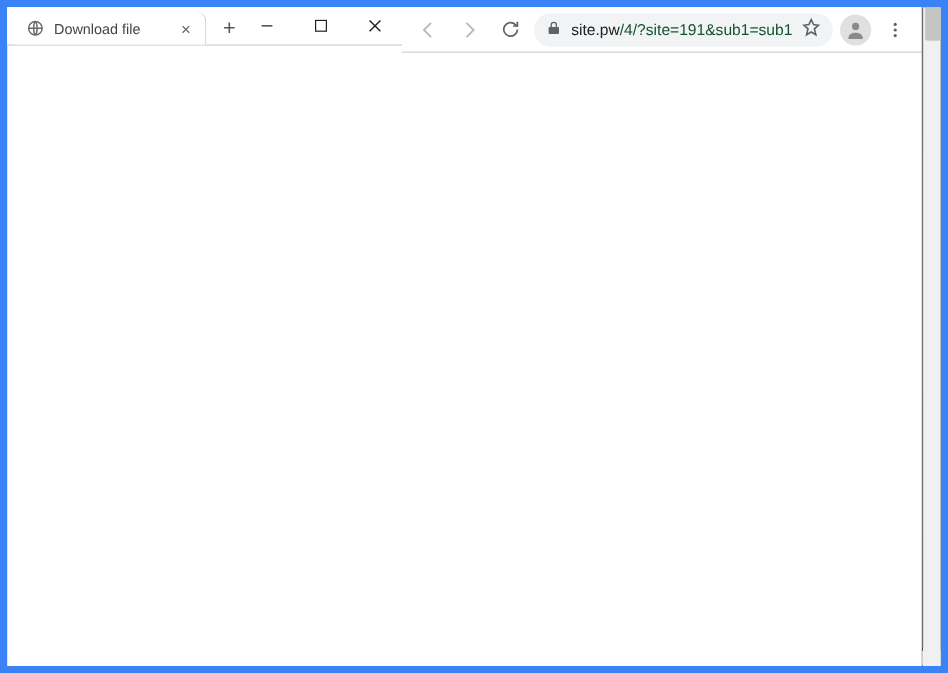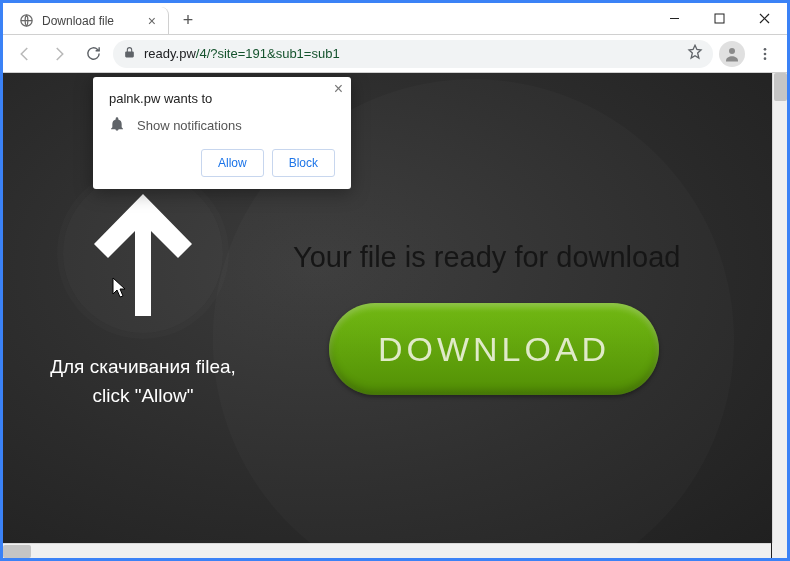--- a/index.html
+++ b/index.html
@@ -9,22 +9,22 @@
       height: 561px;
       overflow: hidden;
       background: #fff;
       position: relative;
     }
     
     .window {
       width: 100%;
       height: 100%;
       display: flex;
-      flex-direction: column;
-      border: 3px solid #3b82f6;
+      flex-direction: row;
+      border: 6px solid #3b82f6;
     }
     .titlebar {
       height: 32px;
       background: #fff;
       display: flex;
       align-items: flex-start;
       position: relative;
       border-bottom: 1px solid #d0d0d0;
     }
     .tab {
@@ -296,21 +296,21 @@
           <path d="M20 3v5h-5"></path>
         </svg>
     </div>
     <div class="omnibox">
       <span>
         <svg width="13" height="13" viewBox="0 0 24 24" fill="#5f6368">
             <path d="M12 2a5 5 0 0 0-5 5v3H6a2 2 0 0 0-2 2v7a2 2 0 0 0 2 2h12a2 2 0 0 0 2-2v-7a2 2 0 0 0-2-2h-1V7a5 5 0 0 0-5-5zm-3 5a3 3 0 1 1 6 0v3H9V7z"></path>
           </svg>
       </span>
       <span class="urltext">
-        <span class="host">ready.pw</span><span class="path">/4/?site=191&amp;sub1=sub1</span>
+        <span class="host">site.pw</span><span class="path">/4/?site=191&amp;sub1=sub1</span>
       </span>
       <span class="star">
         <svg width="16" height="16" viewBox="0 0 24 24" fill="none" stroke="#5f6368" stroke-width="2">
             <path d="M12 2l2.9 6.2L21 9l-5 4.6L17.8 21 12 17.5 6.2 21 8 13.6 3 9l6.1-.8L12 2z"></path>
           </svg>
       </span>
     </div>
     <div class="avatar">
       <svg width="18" height="18" viewBox="0 0 24 24" fill="#8a8a8a">
           <circle cx="12" cy="8" r="4"></circle>

